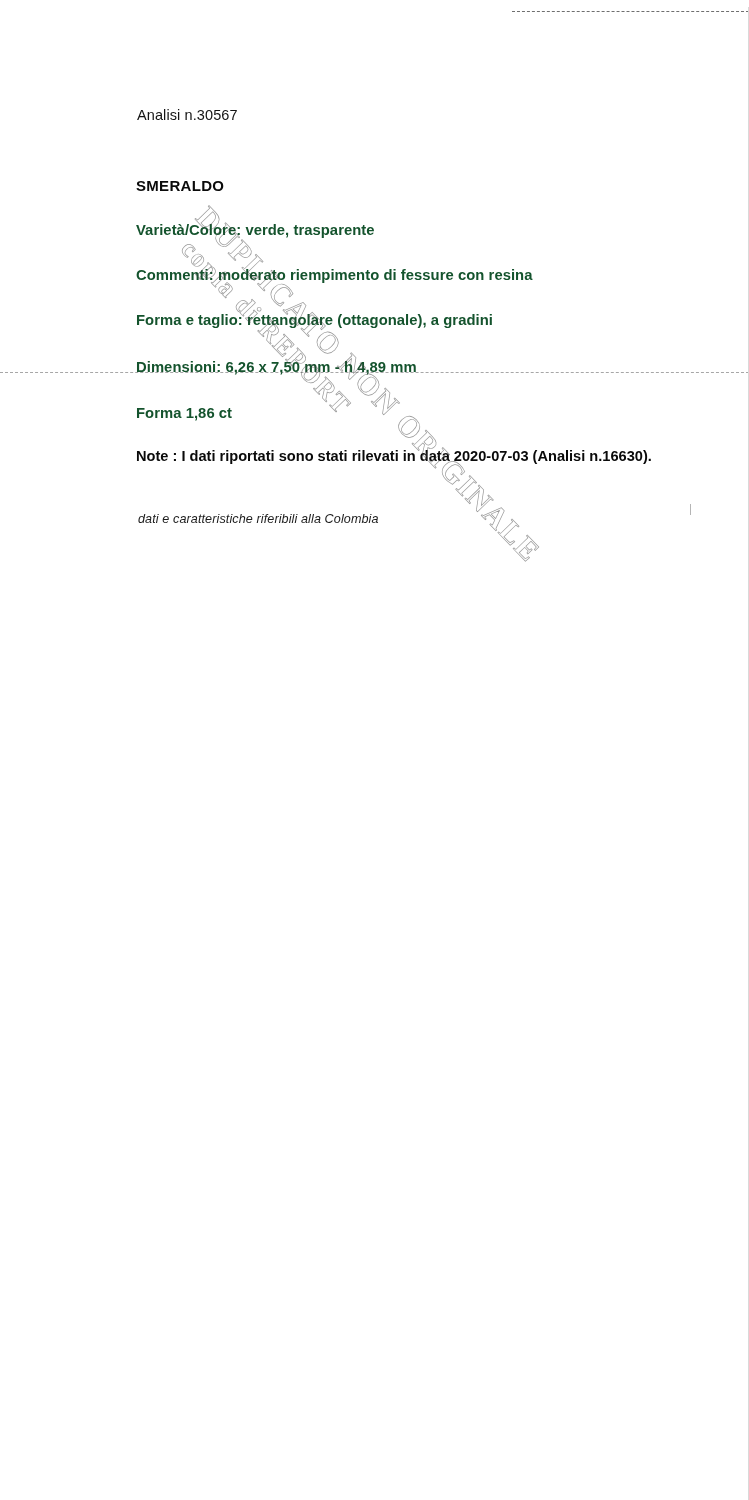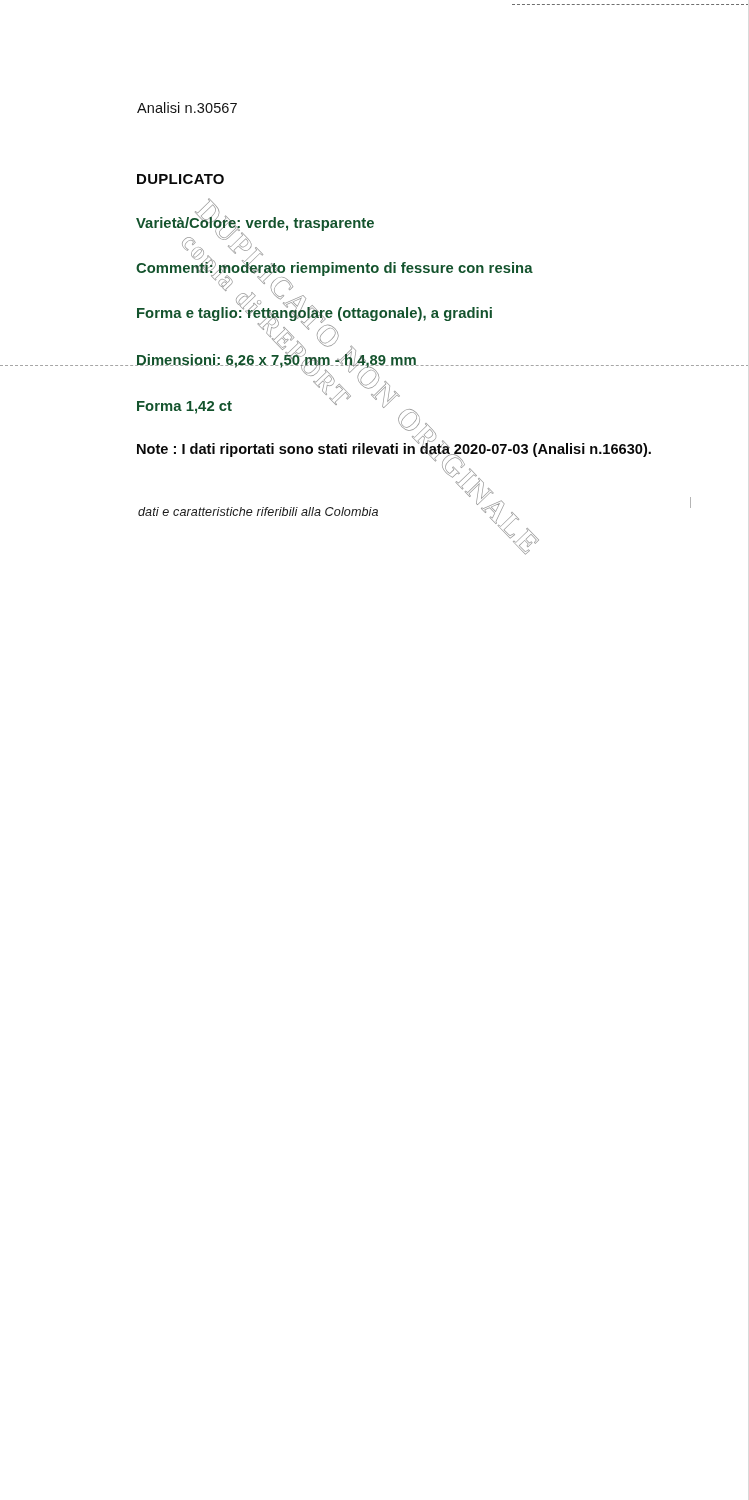--- a/index.html
+++ b/index.html
@@ -52,21 +52,21 @@
     position: absolute;
     top: 497px;
     left: 690px;
     width: 1px;
     height: 11px;
     background: #b5b5b5;
   }
 
   .doc {
     position: absolute;
-    top: 0;
+    top: 7px;
     left: 0;
     width: 749px;
     height: 1112px;
   }
 
   .analysis-no {
     position: absolute;
     top: 100px;
     left: 137px;
     font-size: 14.5px;
@@ -161,21 +161,21 @@
 
 <div class="doc">
 
   <div class="top-dash"></div>
   <div class="fold-line"></div>
   <div class="right-rule"></div>
   <div class="tick-mark"></div>
 
   <div class="analysis-no">Analisi n.30567</div>
 
-  <div class="stone-title">DUPLICATO</div>
+  <div class="stone-title">SMERALDO</div>
 
   <div class="field f-variety">
     <span class="lbl">Varietà/Colore:</span>
     <span class="val">verde, trasparente</span>
   </div>
 
   <div class="field f-shape">
     <span class="lbl">Forma e taglio:</span>
     <span class="val">rettangolare (ottagonale), a gradini</span>
   </div>
@@ -185,21 +185,21 @@
     <span class="val">moderato riempimento di fessure con resina</span>
   </div>
 
   <div class="field f-size">
     <span class="lbl">Dimensioni:</span>
     <span class="val">6,26 x 7,50 mm - h 4,89 mm</span>
   </div>
 
   <div class="field f-weight">
     <span class="lbl">Forma</span>
-    <span class="val">1,42 ct</span>
+    <span class="val">1,86 ct</span>
   </div>
 
   <div class="note">Note : I dati riportati sono stati rilevati in data 2020-07-03 (Analisi n.16630).</div>
 
   <div class="footnote">dati e caratteristiche riferibili alla Colombia</div>
 
   <div class="watermark">
     <div class="wm-line wm-1">DUPLICATO NON ORIGINALE</div>
     <div class="wm-line wm-2">copia di REPORT</div>
   </div>

